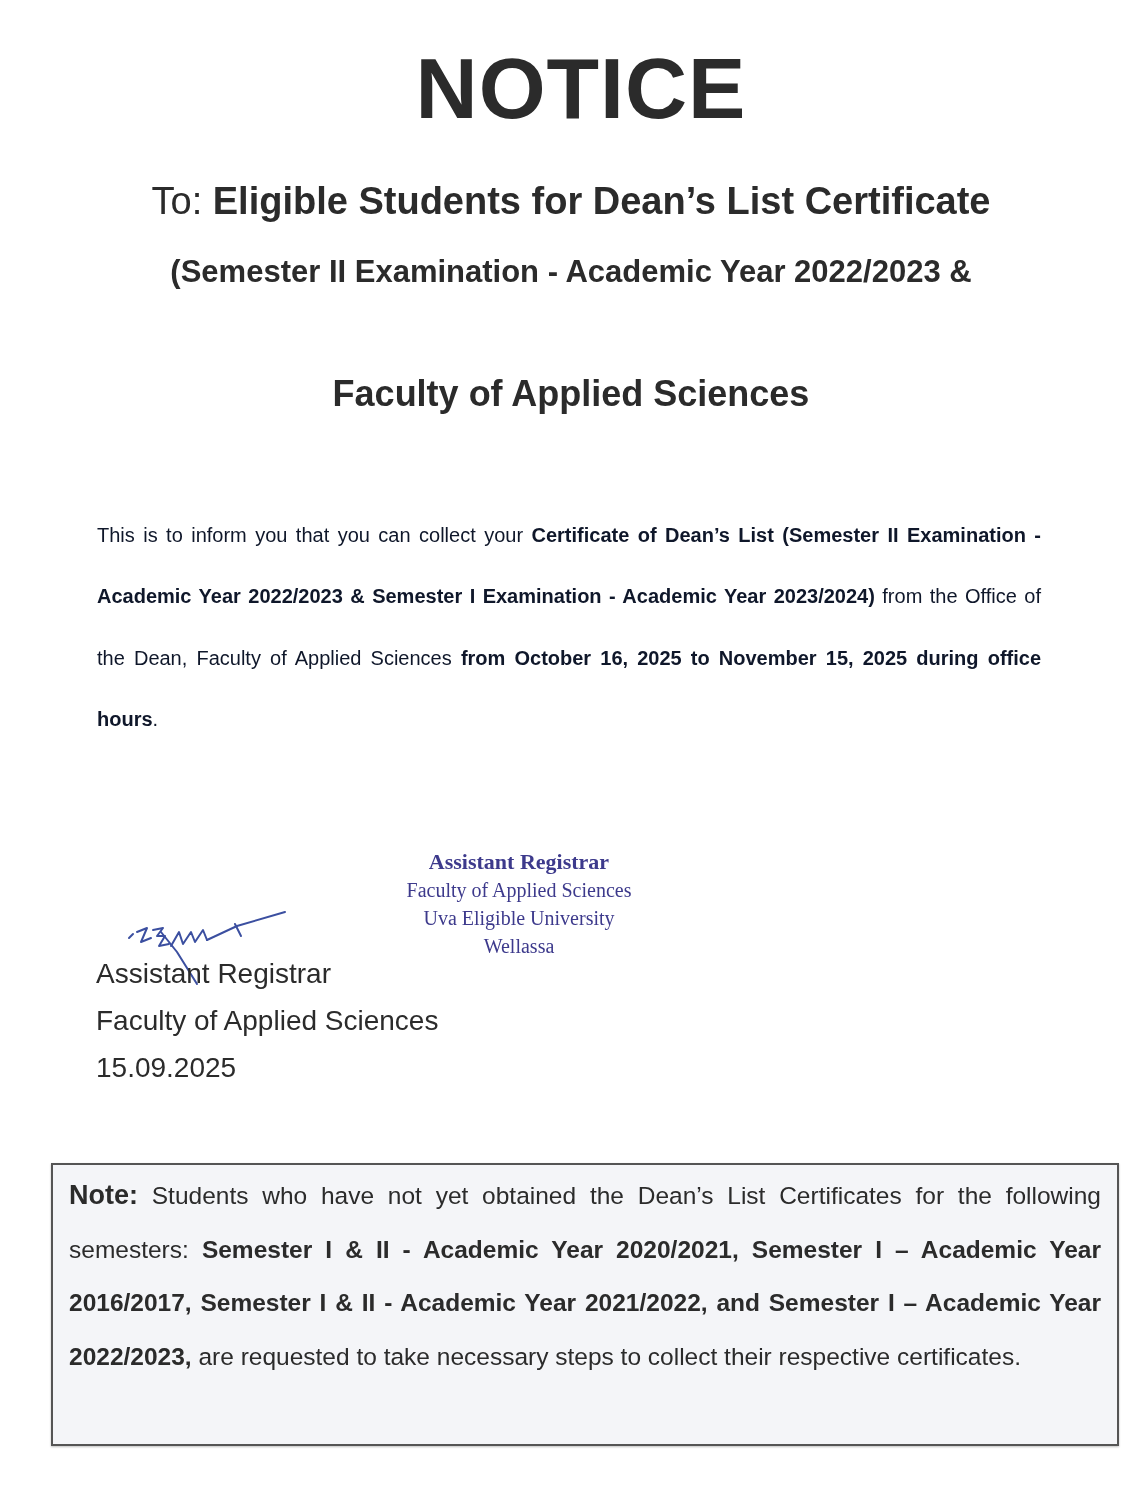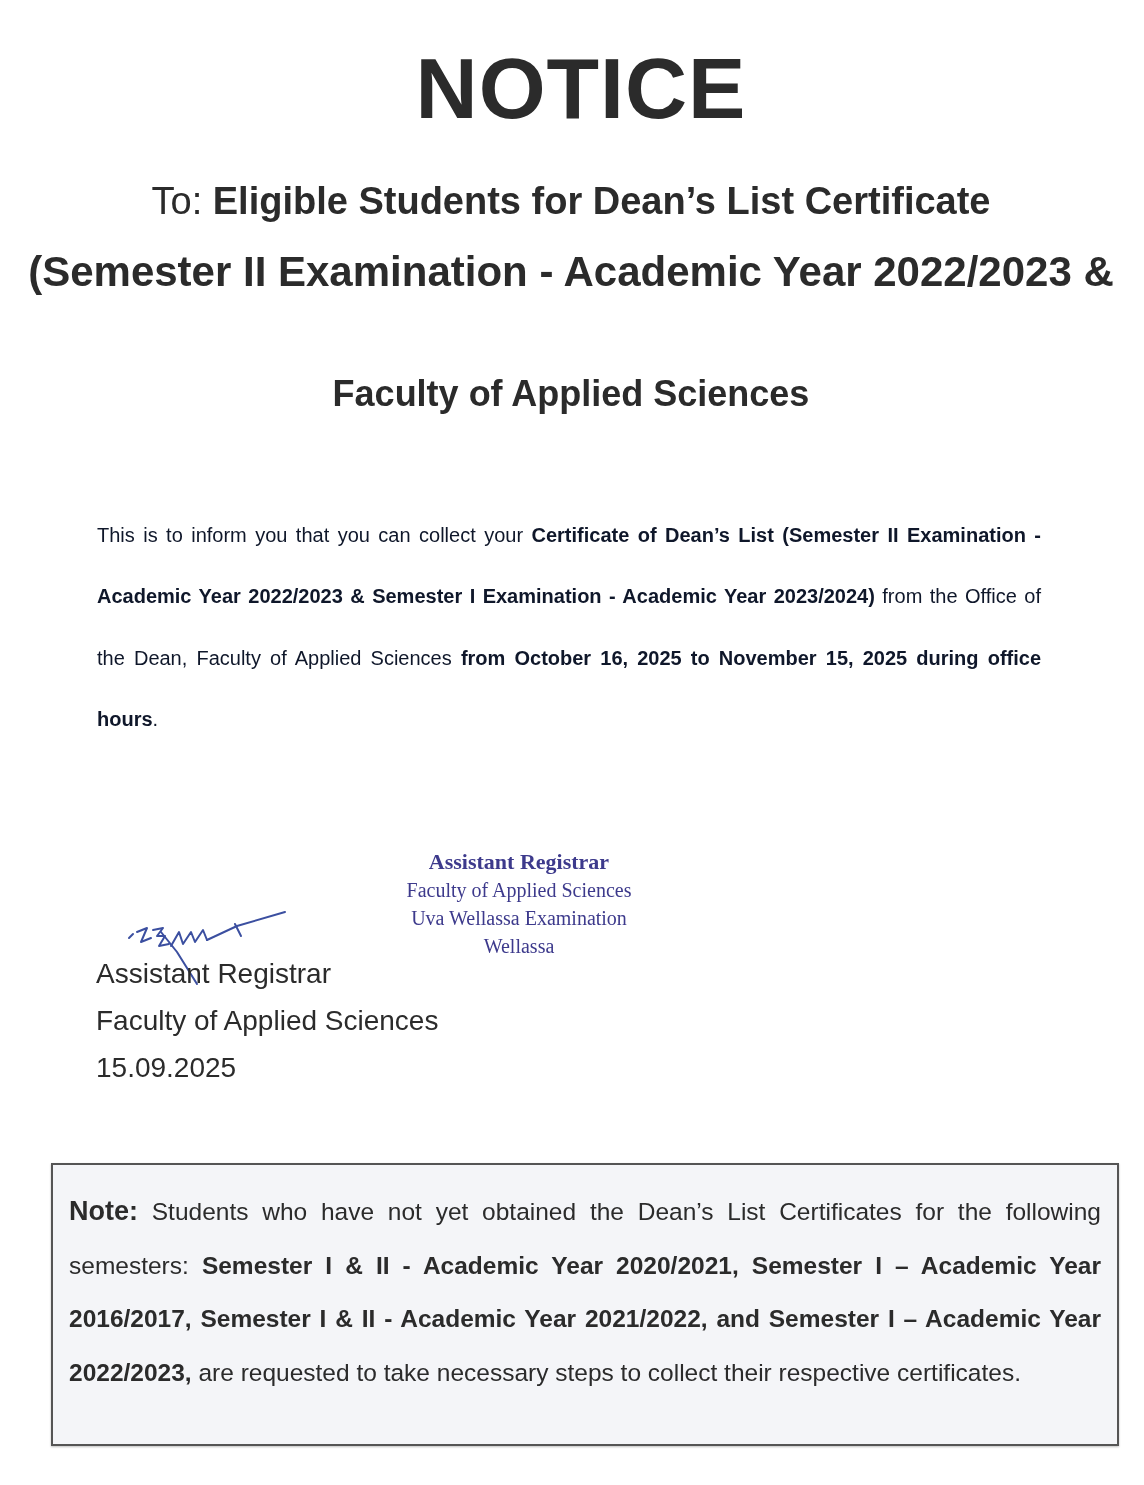--- a/index.html
+++ b/index.html
@@ -38,21 +38,21 @@
       font-size: 38px;
       line-height: 50px;
       color: #2b2b2b;
     }
     .to-line .to-prefix { font-weight: normal; }
     .to-line .to-text { font-weight: bold; margin-top: 40px; }
     .sub-line {
       position: absolute;
       left: 0; width: 1124px;
       text-align: center;
-      font-size: 42px;
+      font-size: 31px;
       font-weight: bold;
       line-height: 44px;
       color: #2b2b2b;
     }
     .sub-line.l1 { top: 250px; }
     .sub-line.l2 { top: 300px; }
     .faculty {
       position: absolute;
       left: 0; width: 1124px;
       top: 370px;
@@ -101,21 +101,21 @@
     }
     .note-box {
       position: absolute;
       left: 42px;
       top: 1163px;
       width: 1068px;
       height: 283px;
       border: 2px solid #555555;
       background: #f4f5f8;
       box-shadow: 0 1px 2px rgba(0,0,0,0.25);
-      padding: 20px 16px 0 16px;
+      padding: 4px 16px 0 16px;
     }
     .note-text {
       font-size: 24.5px;
       line-height: 53.5px;
       text-align: justify;
       color: #2b2b2b;
     }
     .note-text .note-label { font-weight: bold; font-size: 27px; }
     .note-text b { font-weight: bold; }
   </style>
@@ -132,21 +132,21 @@
 
   <div class="sub-line l1">(Semester II Examination - Academic Year 2022/2023 &amp;</div>
 
   <div class="faculty">Faculty of Applied Sciences</div>
 
   <p class="body-para"><span>This is to inform you that you can collect your </span><b>Certificate of Dean’s List (Semester II Examination - Academic Year 2022/2023 &amp; Semester I Examination - Academic Year 2023/2024)</b><span> from the Office of the Dean, Faculty of Applied Sciences </span><b>from October 16, 2025 to November 15, 2025 during office hours</b><span>.</span></p>
 
   <div class="stamp">
     <div class="s1">Assistant Registrar</div>
     <div class="s2">Faculty of Applied Sciences</div>
-    <div class="s2">Uva Wellassa Examination</div>
+    <div class="s2">Uva Eligible University</div>
     <div class="s2">Wellassa</div>
   </div>
 
   <svg class="signature" viewBox="0 0 180 90">
     <g fill="none" stroke="#3b4fa0" stroke-width="2" stroke-linecap="round" stroke-linejoin="round">
       <path d="M12 36 L16 32"></path>
       <path d="M20 30 L30 26 L24 40 L34 36"></path>
       <path d="M36 28 L46 26 L40 34 L48 34 L42 44 L52 42"></path>
       <path d="M44 30 L60 50 L80 82"></path>
       <path d="M54 44 L62 30 L66 42 L74 30 L78 40 L86 28 L90 38"></path>

